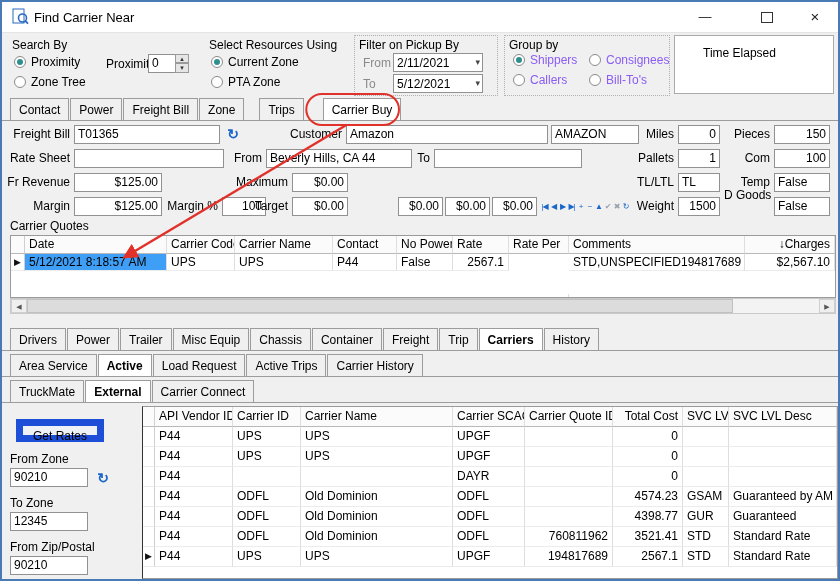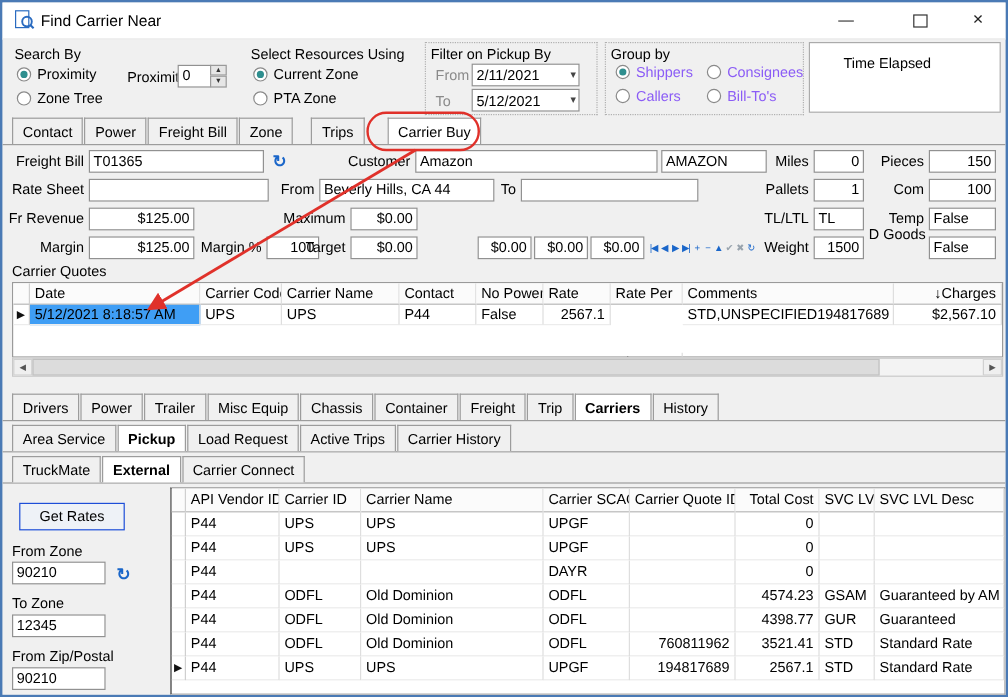--- a/index.html
+++ b/index.html
@@ -66,21 +66,21 @@
   .grid-row.gh .gc{background:#fbfbfb;border-bottom:1px solid #b9b9b9;}
   .gc{box-sizing:border-box;padding:0 4px;border-right:1px solid #dedede;overflow:hidden;white-space:nowrap;font-size:12px;flex:0 0 auto;}
   .grid-row.data .gc{border-bottom:1px solid #ececec;}
   .gc.r{text-align:right;}
   .gc.ind{padding:0;text-align:center;font-size:9px;color:#111;border-right:1px solid #cfcfcf;}
 
   #quotes-scroll{position:absolute;left:8px;top:296px;width:826px;height:16px;background:#f3f3f3;border:1px solid #c9c9c9;box-sizing:border-box;}
   .sb-btn{position:absolute;top:0;width:16px;height:14px;text-align:center;line-height:14px;font-size:7px;color:#555;background:#efefef;border:1px solid #d0d0d0;box-sizing:border-box;}
   .sb-thumb{position:absolute;left:16px;top:0;width:706px;height:14px;background:#dcdcdc;border:1px solid #c0c0c0;box-sizing:border-box;}
 
-  #get-rates-button{position:absolute;left:14px;top:417px;width:88px;height:23px;background:#eef2f7;border:1px solid #1d4ed8;text-align:center;line-height:21px;box-sizing:border-box;font-size:12px;}
+  #get-rates-button{position:absolute;left:14px;top:417px;width:88px;height:23px;background:#eef2f7;border:7px solid #1d4ed8;text-align:center;line-height:21px;box-sizing:border-box;font-size:12px;}
   .overlay{position:absolute;left:-2px;top:-2px;pointer-events:none;z-index:60;}
 </style>
 </head>
 <body>
 
 <div class="window" style="border-color: rgb(74, 122, 181);">
 
   <div class="titlebar">
     <span class="app-icon">
       <svg width="17" height="17">
@@ -252,21 +252,21 @@
         <div class="gc r" style="width: 90px; height: 17px; line-height: 16px;">$2,567.10</div>
       </div>
     </div>
   <div id="quotes-scroll">
     <div class="sb-btn" style="left:0;">◀</div>
     <div class="sb-thumb"></div>
     <div class="sb-btn" style="right:0;">▶</div>
   </div>
 
   <div class="tabs-row" id="tabs-a"><span class="tab">Drivers</span><span class="tab">Power</span><span class="tab">Trailer</span><span class="tab">Misc Equip</span><span class="tab">Chassis</span><span class="tab">Container</span><span class="tab">Freight</span><span class="tab">Trip</span><span class="tab sel">Carriers</span><span class="tab">History</span></div>
-  <div class="tabs-row" id="tabs-b"><span class="tab">Area Service</span><span class="tab sel">Pickup</span><span class="tab">Load Request</span><span class="tab">Active Trips</span><span class="tab">Carrier History</span></div>
+  <div class="tabs-row" id="tabs-b"><span class="tab">Area Service</span><span class="tab sel">Active</span><span class="tab">Load Request</span><span class="tab">Active Trips</span><span class="tab">Carrier History</span></div>
   <div class="tabs-row" id="tabs-c"><span class="tab">TruckMate</span><span class="tab sel">External</span><span class="tab">Carrier Connect</span></div>
 
   <div id="get-rates-button">Get Rates</div>
   <div class="flbl-l" style="left:8px;top:450px;">From Zone</div>
   <div class="inp" style="left:8px;top:466px;width:78px;">90210</div>
   <div class="icon-btn" style="left:92px;top:467px;">↻</div>
   <div class="flbl-l" style="left:8px;top:494px;">To Zone</div>
   <div class="inp" style="left:8px;top:510px;width:78px;">12345</div>
   <div class="flbl-l" style="left:8px;top:538px;">From Zip/Postal</div>
   <div class="inp" style="left:8px;top:554px;width:78px;">90210</div>

